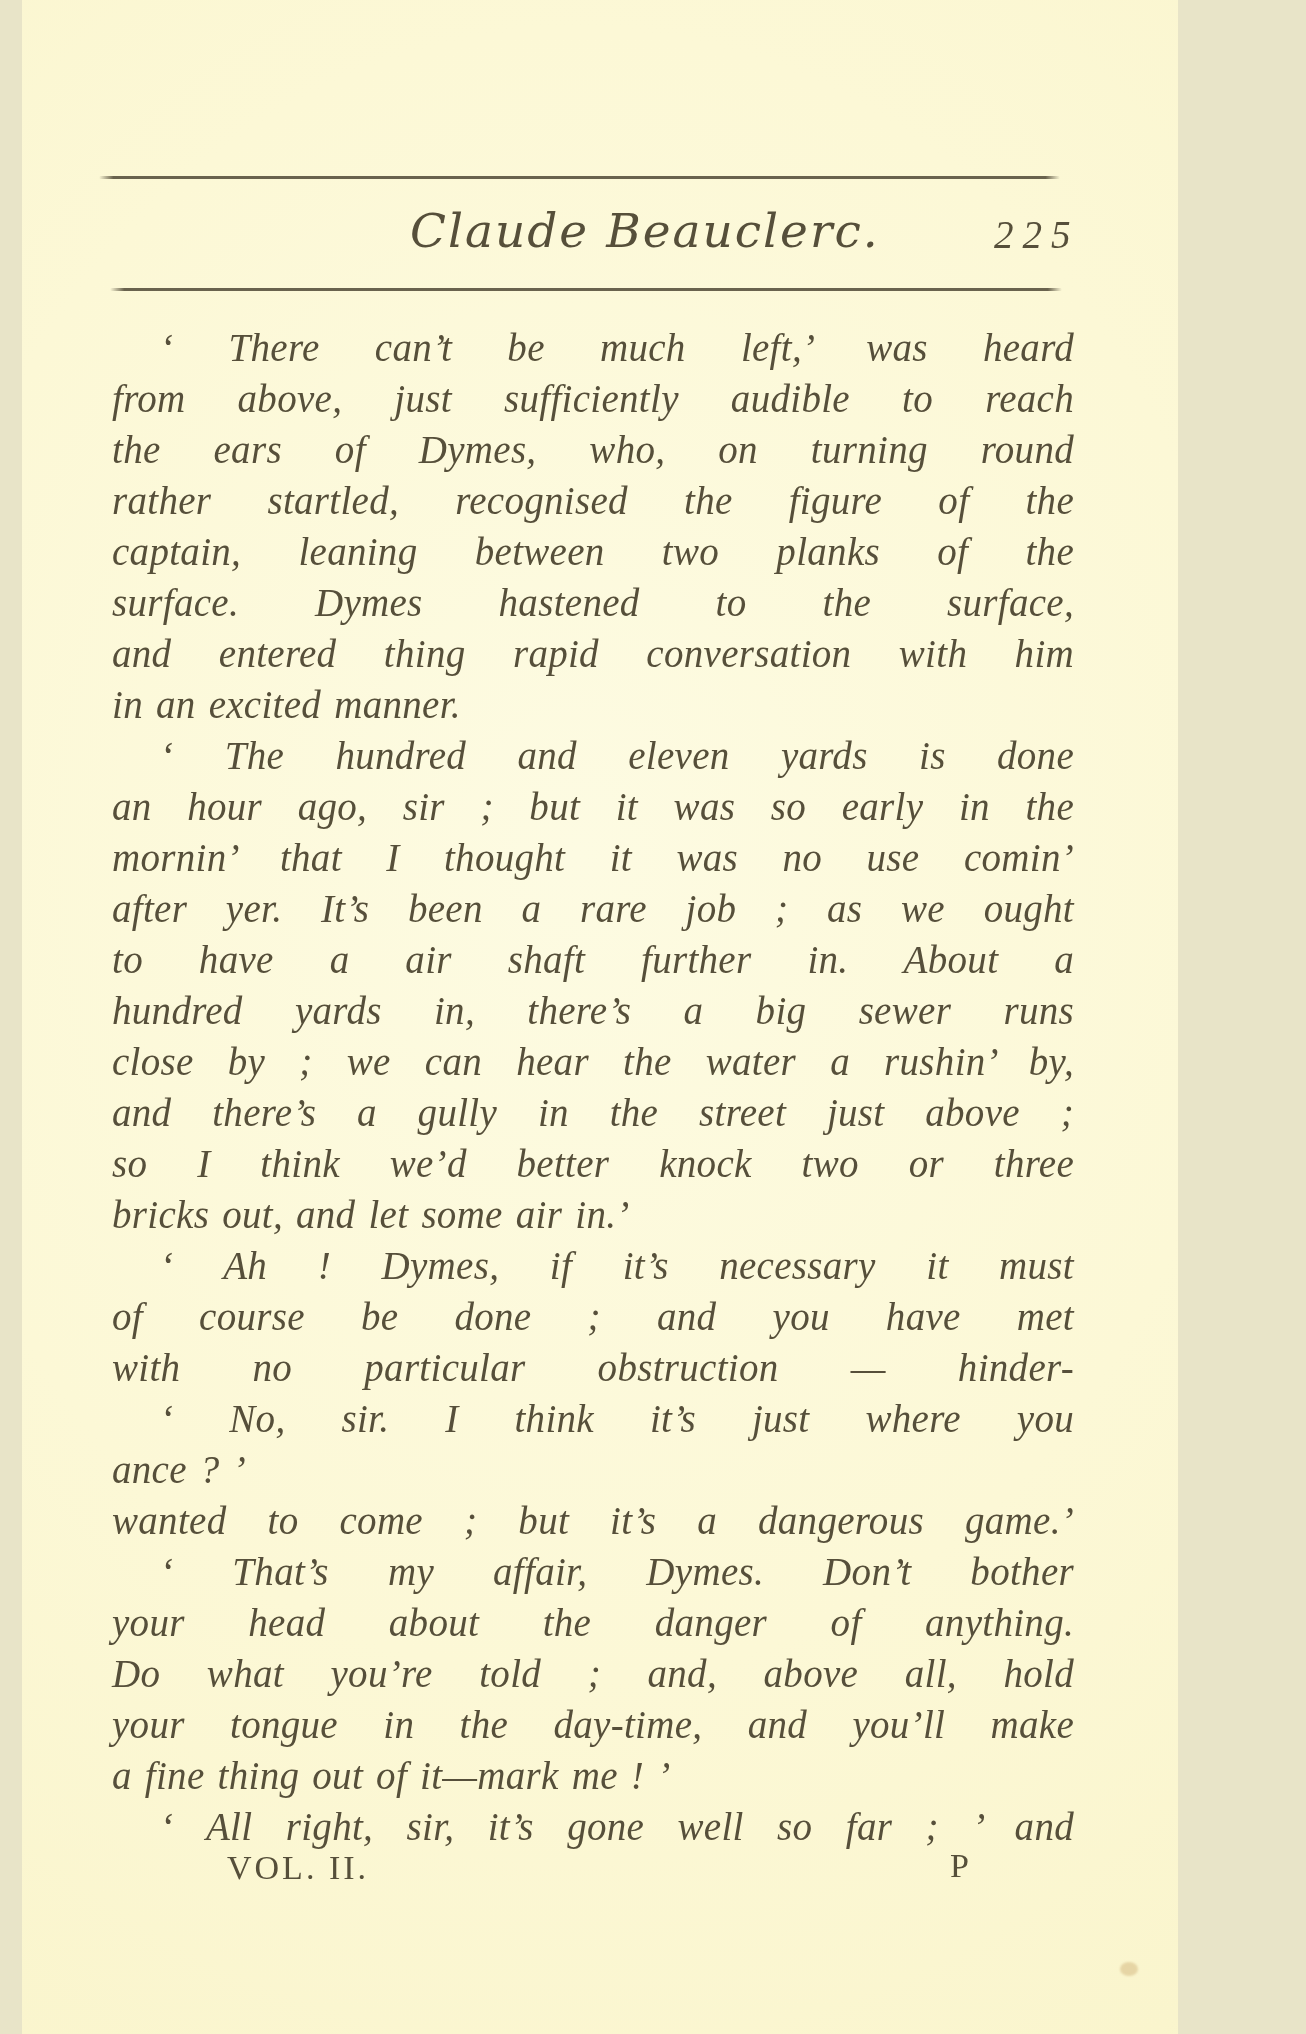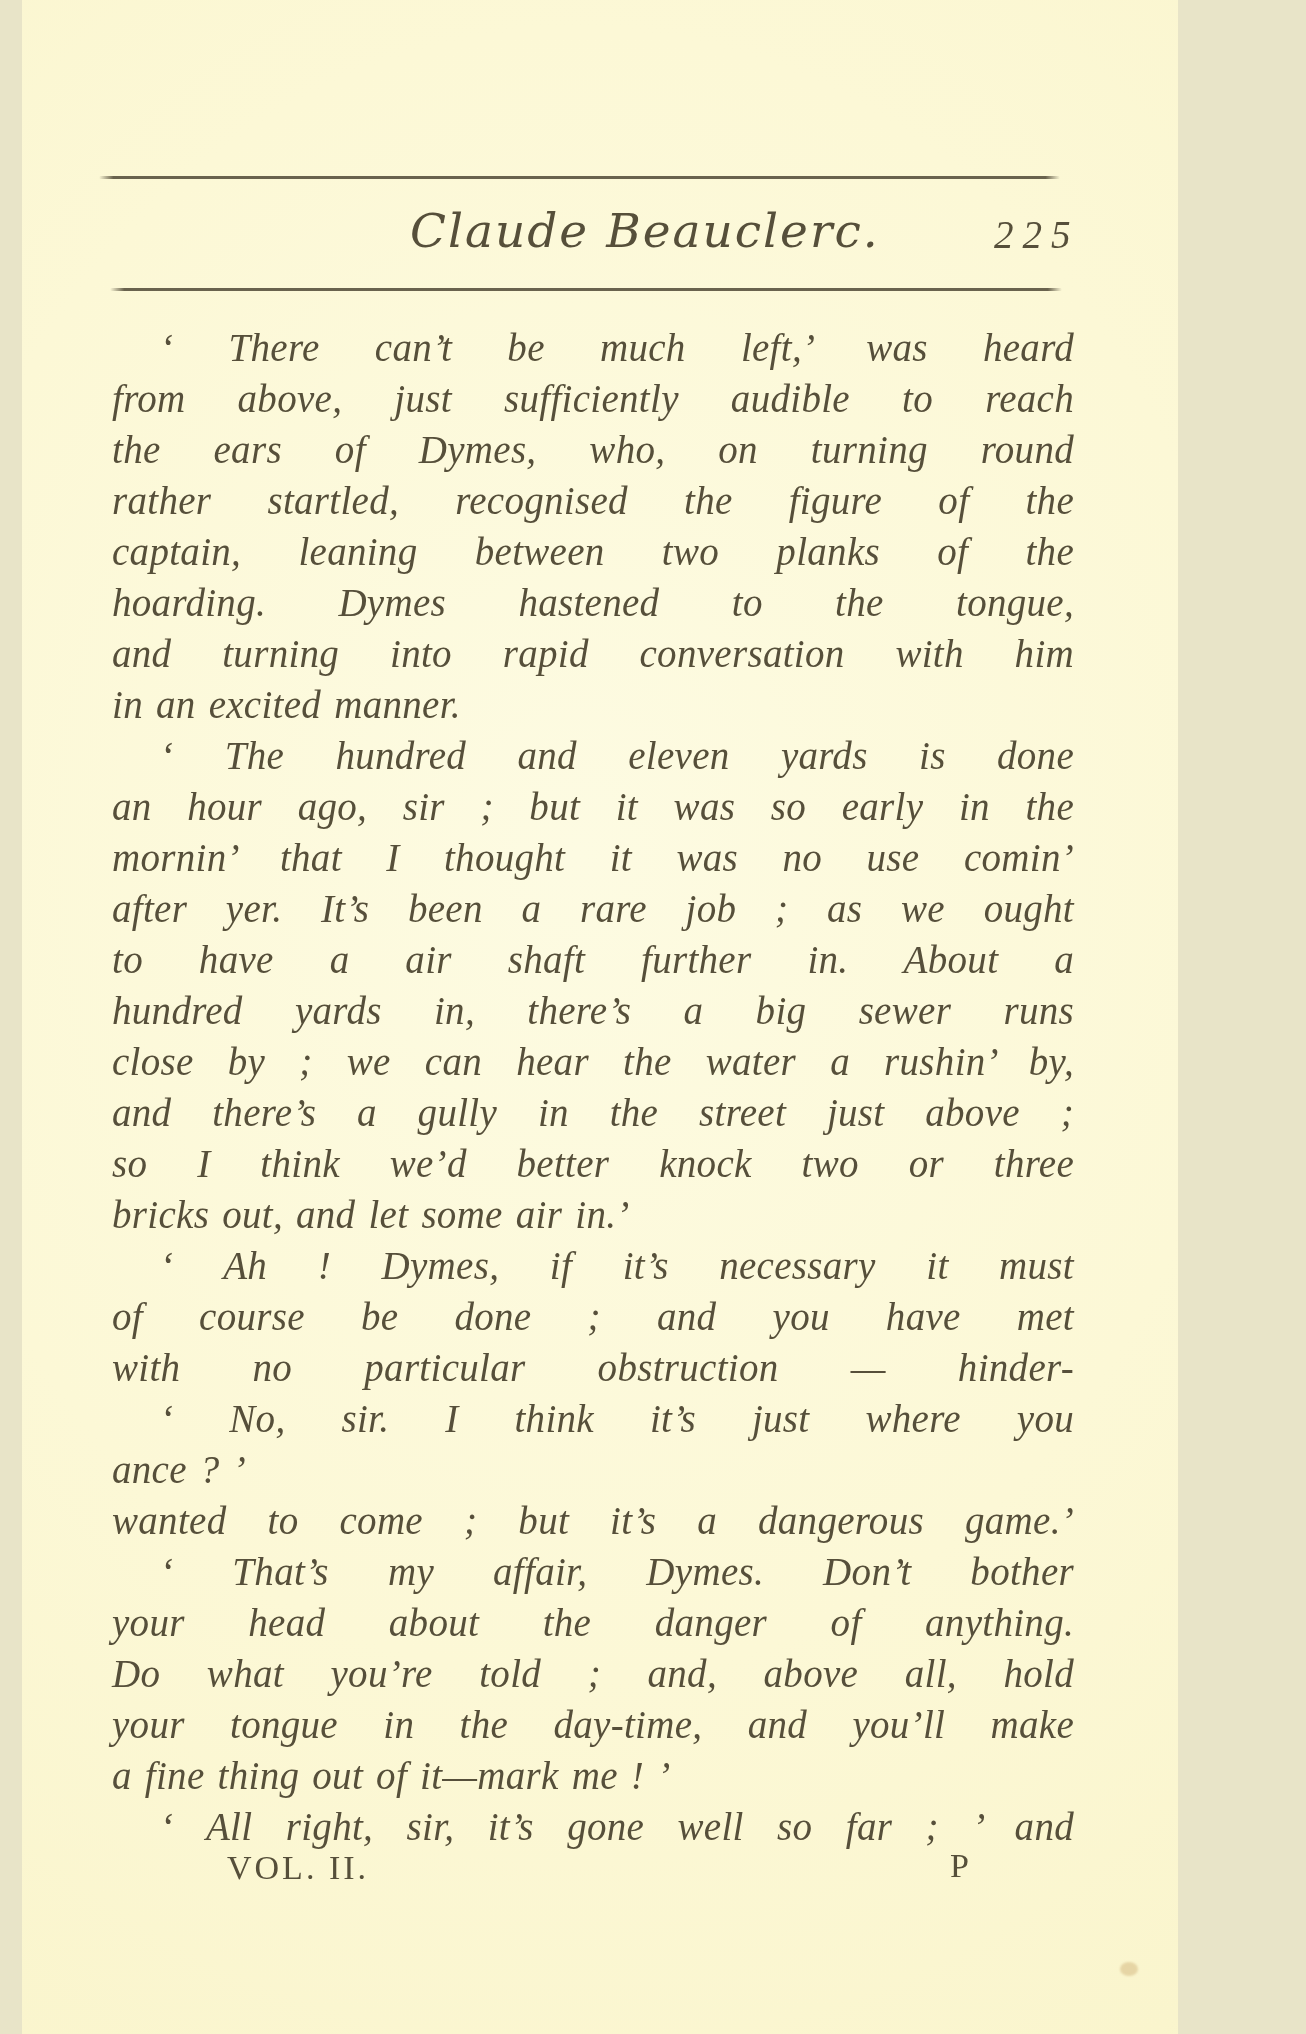--- a/index.html
+++ b/index.html
@@ -125,22 +125,22 @@
   <div class="page-number">225</div>
 
   <div class="rule rule-mid"></div>
 
   <div class="body-text" id="body-text">
       <div class="line indent just">‘ There can’t be much left,’ was heard</div>
       <div class="line just">from above, just sufficiently audible to reach</div>
       <div class="line just">the ears of Dymes, who, on turning round</div>
       <div class="line just">rather startled, recognised the figure of the</div>
       <div class="line just">captain, leaning between two planks of the</div>
-      <div class="line just">hoarding. Dymes hastened to the tongue,</div>
-      <div class="line just">and turning into rapid conversation with him</div>
+      <div class="line just">surface. Dymes hastened to the surface,</div>
+      <div class="line just">and entered thing rapid conversation with him</div>
       <div class="line">in an excited manner.</div>
       <div class="line indent just">‘ The hundred and eleven yards is done</div>
       <div class="line just">an hour ago, sir ; but it was so early in the</div>
       <div class="line just">mornin’ that I thought it was no use comin’</div>
       <div class="line just">after yer. It’s been a rare job ; as we ought</div>
       <div class="line just">to have a air shaft further in. About a</div>
       <div class="line just">hundred yards in, there’s a big sewer runs</div>
       <div class="line just">close by ; we can hear the water a rushin’ by,</div>
       <div class="line just">and there’s a gully in the street just above ;</div>
       <div class="line just">so I think we’d better knock two or three</div>

